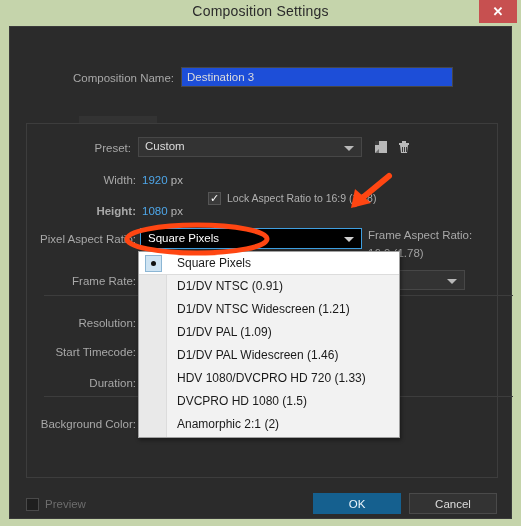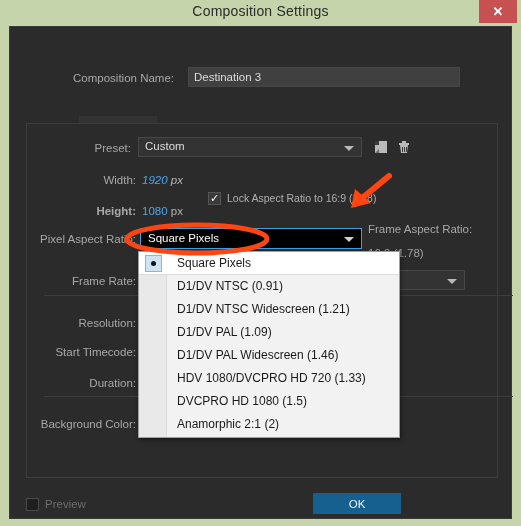--- a/index.html
+++ b/index.html
@@ -46,23 +46,23 @@
     font-size: 11.5px; color: #d8d8d8;
     white-space: nowrap;
   }
   .num { color: #4ea6e8; }
   .unit { color: #b5b5b5; }
 
   
   #comp-name-label { left: 0px; top: 45px; width: 164px; }
   #comp-name-input {
     position: absolute; left: 171px; top: 40px; width: 272px; height: 20px;
-    background: #404040; border: 1px solid #474747;
+    background: #1d4ed8; border: 1px solid #474747;
     color: #dcdcdc; font-size: 11.5px;
-    padding: 0 5px; line-height: 18px; margin-left: 7px;
+    padding: 0 5px; line-height: 18px;
   }
 
   
   #tabs { position: absolute; left: 16px; top: 72px; height: 24px; }
   .tab {
     display: inline-block; height: 24px; line-height: 24px;
     padding: 0 12px; font-size: 12px; cursor: pointer; margin-top: 17px;
   }
   .tab.active { color: #3da9f0; background: #2b2b2b; }
   .tab.inactive { color: #dcdcdc; background: #333333; }
@@ -93,21 +93,21 @@
     position: absolute; left: 362px; top: 111px; width: 18px; height: 18px;
     cursor: pointer;
   }
   #preset-del-icon {
     position: absolute; left: 385px; top: 111px; width: 18px; height: 18px;
     cursor: pointer;
   }
 
   
   #width-label  { left: 0px; top: 147px; width: 126px; }
-  #width-value  { left: 132px; top: 147px; font-style: italic; }
+  #width-value  { left: 132px; top: 147px; }
   #height-label { left: 0px; top: 178px; width: 126px; font-weight: bold; }
   #height-value { left: 132px; top: 178px; }
 
   #lock-aspect {
     position: absolute; left: 198px; top: 163px; height: 16px;
     display: flex; align-items: center; cursor: pointer;
   }
   #lock-aspect .chk {
     width: 13px; height: 13px; background: #3a3a3a; border: 1px solid #555;
     color: #ffffff; font-size: 11px; line-height: 11px; text-align: center;
@@ -120,21 +120,21 @@
   #par-combo {
     position: absolute; left: 130px; top: 201px; width: 222px; height: 21px;
     background: #000000; border: 1px solid #3f9fe0;
   }
   #par-combo .combo-text {
     position: absolute; left: 7px; top: 3px; font-size: 11.5px; color: #ffffff;
   }
   #par-combo .caret { border-top-color: #d0d0d0; top: 8px; }
 
   
-  #far-label { left: 358px; top: 196px; width: auto; text-align: left; }
+  #far-label { left: 358px; top: 202px; width: auto; text-align: left; }
   #far-value { left: 358px; top: 220px; color: #a0a0a0; }
 
   
   #fr-label { left: 0px; top: 248px; width: 126px; padding-left: 12px; }
   #fr-combo {
     position: absolute; left: 130px; top: 243px; width: 325px; height: 20px;
     background: #333333; border: 1px solid #474747;
   }
   #fr-combo .combo-text {
     position: absolute; left: 6px; top: 2px; font-size: 11.5px; color: #dcdcdc;
@@ -350,20 +350,21 @@
       <span>Anamorphic 2:1 (2)</span>
     </div>
   </div>
 
   <div id="footer">
     <div id="preview-chk">
       <span class="chk"></span>
       <span class="chk-label">Preview</span>
     </div>
     <div id="ok-btn">OK</div>
+    <div id="cancel-btn">Cancel</div>
   </div>
 </div>
 
 <svg id="annot-arrow" width="48" height="40" viewBox="0 0 48 40">
   <line x1="44" y1="4" x2="10" y2="32" stroke="#ff4612" stroke-width="6" stroke-linecap="round"></line>
   <path d="M6 36 L10 17 L26 31 Z" fill="#ff4612"></path>
 </svg>
 
 <svg id="annot-ellipse" width="150" height="36" viewBox="0 0 150 36">
   <ellipse cx="75" cy="18" rx="70" ry="14" fill="none" stroke="#ff4612" stroke-width="5"></ellipse>

